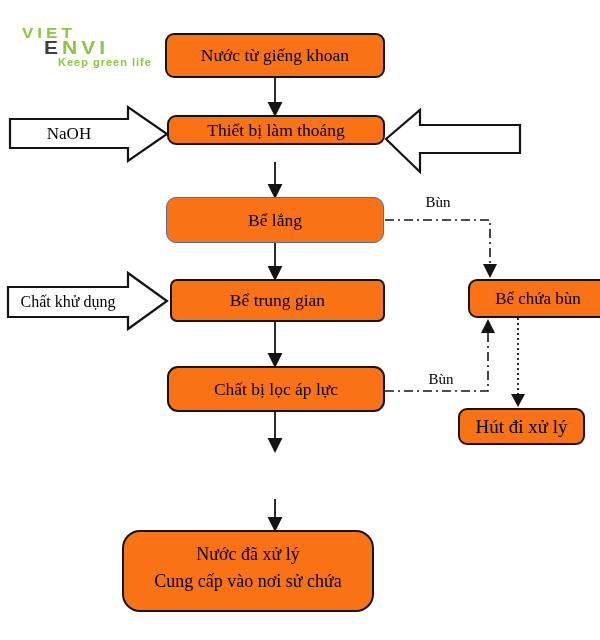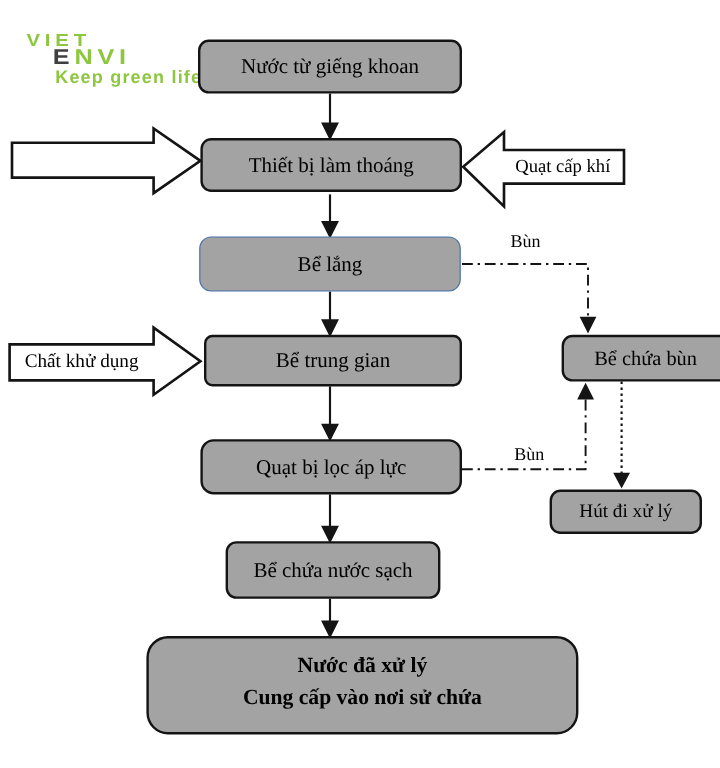--- a/index.html
+++ b/index.html
@@ -18,48 +18,48 @@
   }
   
   .logo { position: absolute; left: 20px; top: 22px; width: 160px; height: 60px;
           font-family: Liberation Sans, sans-serif; }
   .logo-line1 { position: absolute; left: 2px; top: 2px;
     font-size: 17px; font-weight: 800; letter-spacing: 4px;
     transform: scaleY(0.85); }
   .logo-line2 { position: absolute; left: 24px; top: 14px;
     font-size: 21px; font-weight: 800; letter-spacing: 4px;
     transform: scaleY(0.85); }
-  .logo-tagline { position: absolute; left: 26px; top: 34px;
-    font-size: 15px; font-weight: 600; letter-spacing: 1px; }
+  .logo-tagline { position: absolute; left: 38px; top: 34px;
+    font-size: 11px; font-weight: 600; letter-spacing: 1px; }
   
   .node {
     position: absolute;
-    background: #a3a3a3;
+    background: #f97316;
     border: 2px solid #141414;
     border-radius: 9px;
     display: flex;
     align-items: center;
     justify-content: center;
     text-align: center;
     font-size: 17.5px;
     color: #000000;
     z-index: 2;
   }
   .node-source       { left: 165px; top: 33px;  width: 220px; height: 45px; }
-  .node-aeration     { left: 167px; top: 115px; width: 218px; height: 45px; }
+  .node-aeration     { left: 167px; top: 115px; width: 218px; height: 30px; }
   .node-settling     { left: 166px; top: 197px; width: 218px; height: 46px;
                        border-width: 1.5px; border-radius: 10px; }
   .node-intermediate { left: 170px; top: 279px; width: 215px; height: 43px; border-radius: 7px; }
   .node-filter       { left: 167px; top: 366px; width: 218px; height: 46px; border-radius: 11px; }
   .node-clean        { left: 188px; top: 451px; width: 179px; height: 48px; }
-  .node-final        { left: 122px; top: 530px; width: 360px; height: 82px;
-                       border-radius: 18px; font-weight: bold; font-size: 18px;
+  .node-final        { left: 122px; top: 530px; width: 252px; height: 82px;
+                       border-radius: 18px; font-weight: normal; font-size: 18px;
                        line-height: 1.5; flex-direction: column; padding-bottom: 6px; }
   .node-sludge       { left: 428px; top: 279px; width: 140px; height: 39px; font-size: 17px; margin-left: 40px; }
-  .node-disposal     { left: 458px; top: 408px; width: 127px; height: 37px; font-size: 16px; }
+  .node-disposal     { left: 458px; top: 408px; width: 127px; height: 37px; font-size: 19px; }
   
   .blocklabel {
     position: absolute;
     display: flex; align-items: center; justify-content: center;
     font-size: 17px; color: #000; z-index: 3; text-align: center;
   }
   .label-naoh         { left: 10px;  top: 119px; width: 118px; height: 29px; }
   .label-disinfectant { left: 8px;   top: 287px; width: 120px; height: 30px; font-size: 16px; }
   .label-fan          { left: 418px; top: 125px; width: 102px; height: 28px; font-size: 15.5px; }
   .label-sludge-top    { left: 419px; top: 192px; width: 38px; height: 20px; font-size: 15px; }
@@ -128,32 +128,31 @@
   </svg>
 
   <div class="node node-source">Nước từ giếng khoan</div>
 
   <div class="node node-aeration">Thiết bị làm thoáng</div>
 
   <div class="node node-intermediate">Bể trung gian</div>
 
   <div class="node node-settling" style="border-color:#4a6fa8">Bể lắng</div>
 
-  <div class="node node-filter">Quạt bị lọc áp lực</div>
+  <div class="node node-filter">Chất bị lọc áp lực</div>
 
-  <div class="node node-clean">Bể chứa nước sạch</div>
 
   <div class="node node-final">
     <div>Nước đã xử lý</div>
     <div>Cung cấp vào nơi sử chứa</div>
   </div>
 
   <div class="node node-sludge">Bể chứa bùn</div>
 
   <div class="node node-disposal">Hút đi xử lý</div>
 
+  <div class="blocklabel label-naoh">NaOH</div>
   <div class="blocklabel label-disinfectant">Chất khử dụng</div>
-  <div class="blocklabel label-fan">Quạt cấp khí</div>
 
   <div class="blocklabel label-sludge-top">Bùn</div>
   <div class="blocklabel label-sludge-bottom">Bùn</div>
 
 </div>
 
 </body></html>

